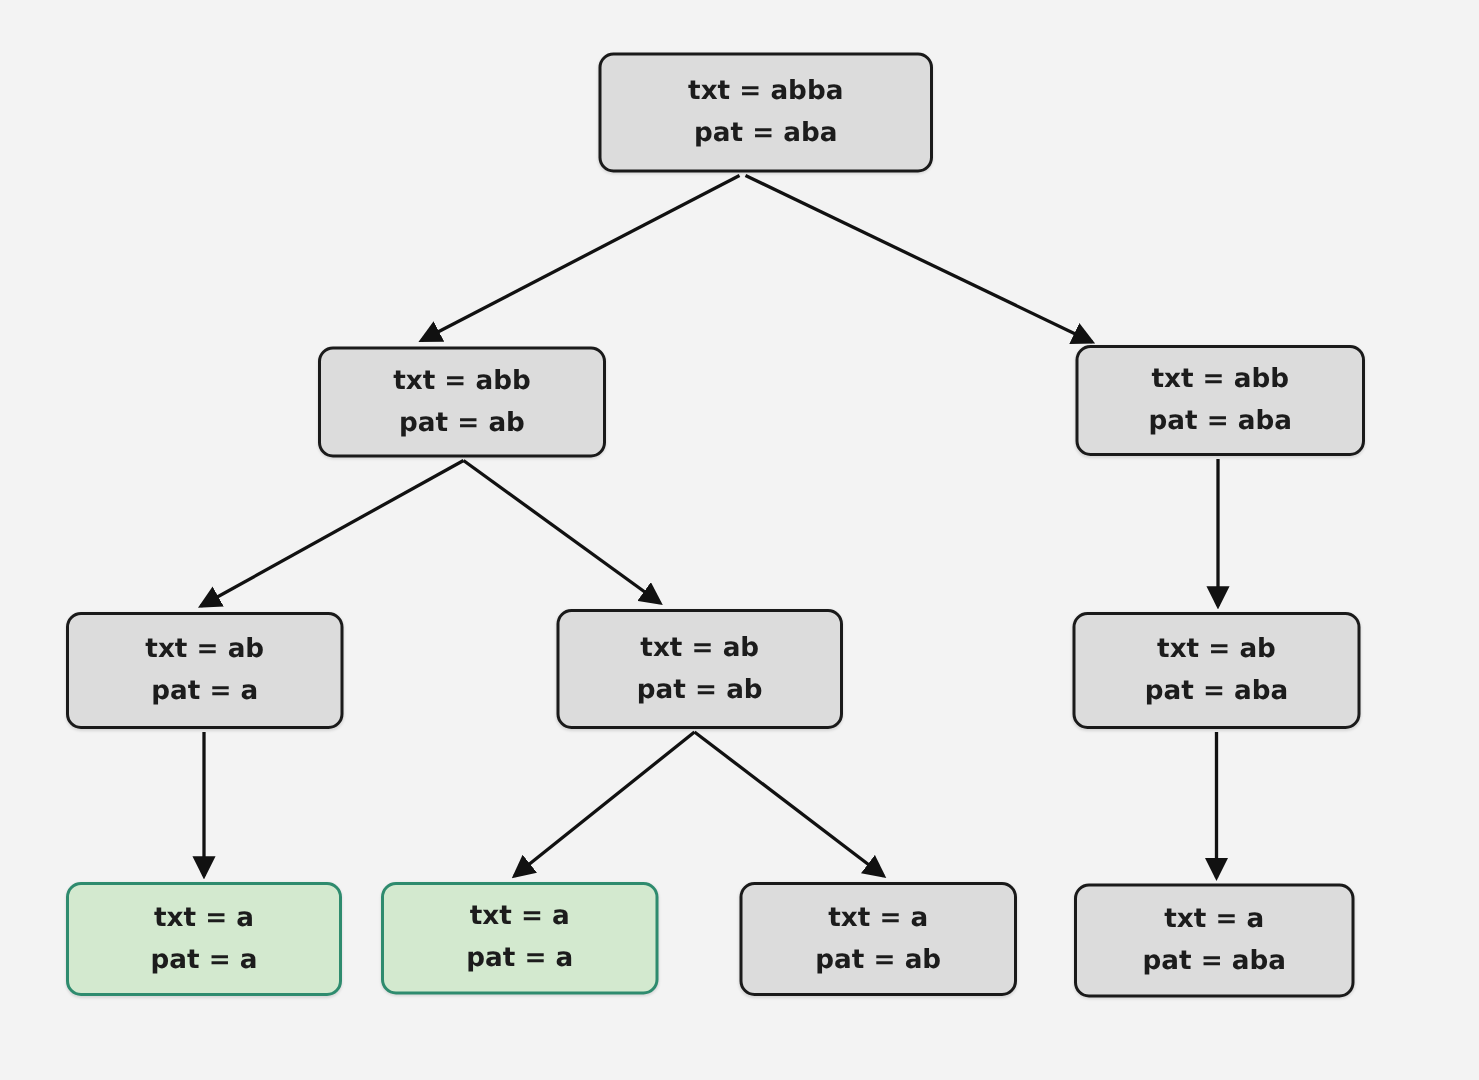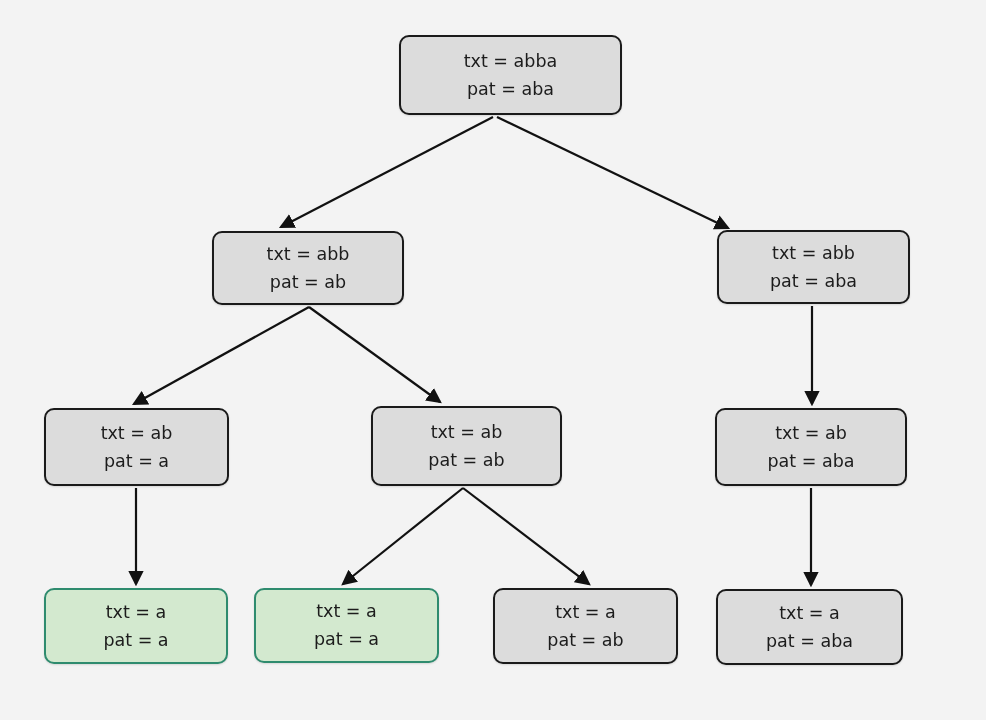--- a/index.html
+++ b/index.html
@@ -33,21 +33,21 @@
     gap: 7px;
     color: #1c1c1c;
     font-size: 17.5px;
     line-height: 1.2;
     box-shadow: 0 1px 2px rgba(0,0,0,0.12);
   }
   .node.match {
     background: #d3e9cf;
     border-color: #2e8b6e;
   }
-  .node span { white-space: nowrap; }
+  .node span { white-space: nowrap; font-weight: bold; }
 </style>
 </head>
 <body>
 
 <div class="canvas">
 
   <svg class="edges" viewBox="0 0 986 720">
     <defs>
       <marker id="arrow" viewBox="0 0 10 10" refX="8.5" refY="5" markerWidth="7" markerHeight="7" orient="auto-start-reverse">
         <path d="M 0 0 L 10 5 L 0 10 z" fill="#111111"></path>

